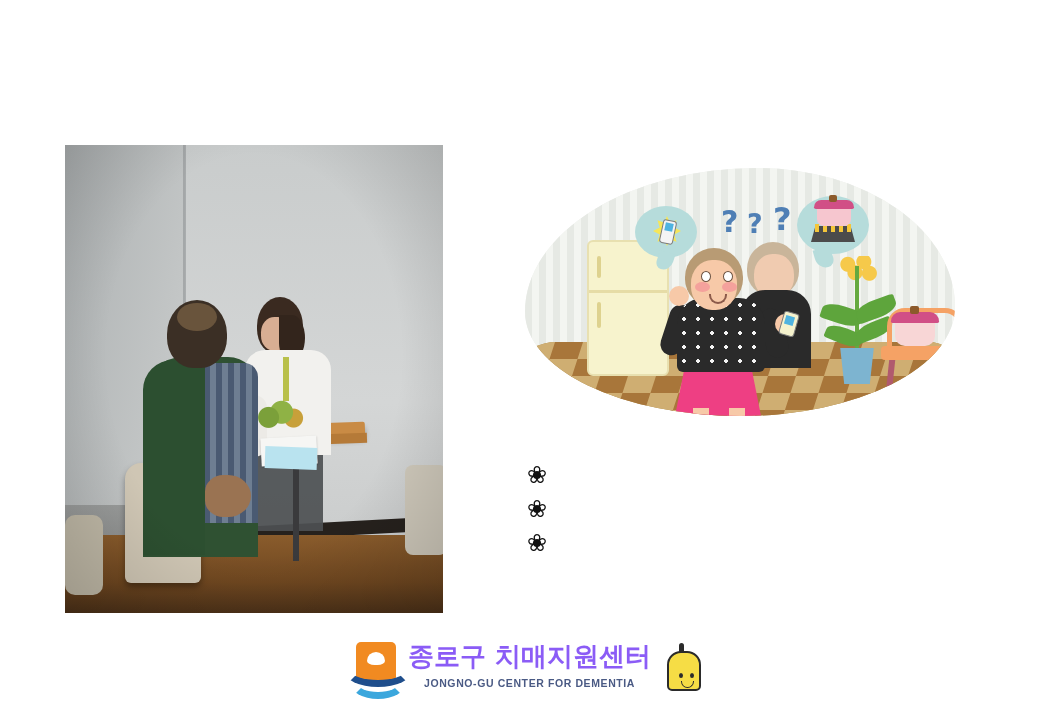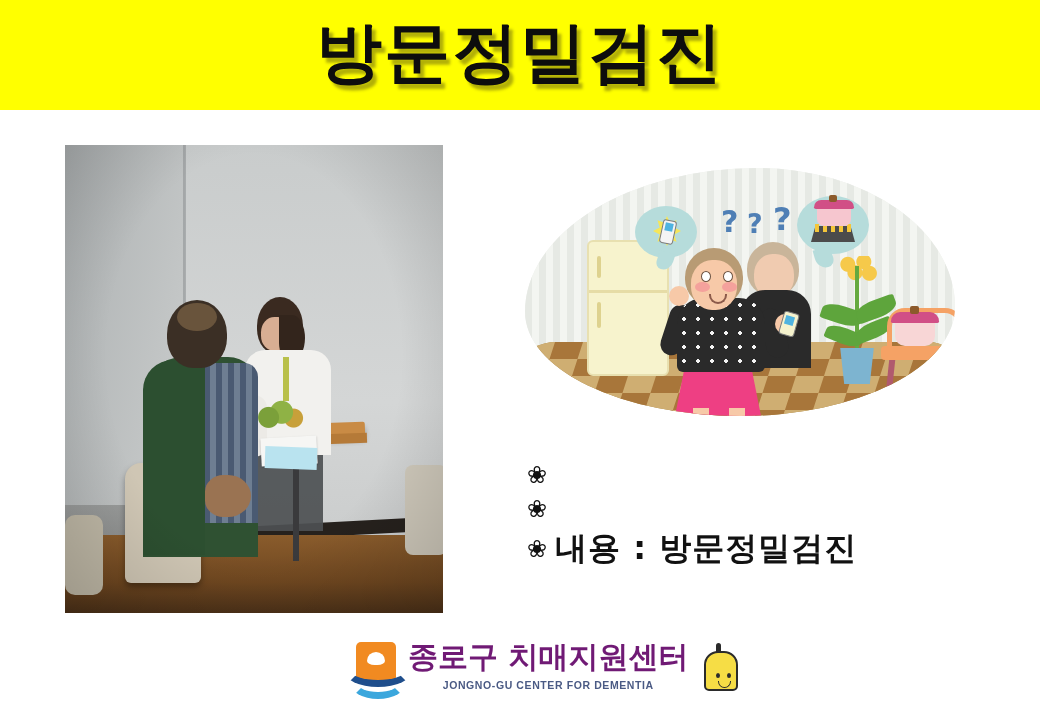--- a/index.html
+++ b/index.html
@@ -248,42 +248,39 @@
   .lm-arc{position:absolute;left:0;top:14px;width:54px;height:26px;
     border:7px solid #1f4e8c;border-top:none;border-left-color:transparent;border-right-color:transparent;
     border-radius:0 0 50% 50%;}
   .lm-v{position:absolute;left:6px;top:26px;width:42px;height:26px;
     border:7px solid #3ba7dd;border-top:none;border-left-color:transparent;border-right-color:transparent;
     border-radius:0 0 50% 50%;}
   .lm-bird{position:absolute;left:23px;top:12px;width:18px;height:13px;
     background:#fff;border-radius:60% 60% 50% 50%/80% 80% 40% 40%;}
   .logo-text{display:flex;flex-direction:column;justify-content:center;}
   .logo-kr{font-family:"DejaVu Sans","Liberation Sans",sans-serif;
-    font-size:30px;font-weight:bold;color:#701a75;letter-spacing:0px;line-height:1.05;white-space:nowrap;}
+    font-size:26px;font-weight:bold;color:#8b5cf6;letter-spacing:0px;line-height:1.05;white-space:nowrap;}
   .logo-en{font-family:"Liberation Sans",sans-serif;
     font-size:10.5px;font-weight:bold;color:#4a5a84;letter-spacing:.6px;
     margin-top:6px;text-align:center;white-space:nowrap;}
   .logo-mascot{position:relative;width:34px;height:46px;margin-left:14px;}
   .mas-body{position:absolute;left:2px;top:8px;width:30px;height:36px;
     background:#f6dd45;border:2px solid #2b2b2b;border-radius:14px 14px 5px 5px;}
   .mas-stem{position:absolute;left:14px;top:0px;width:5px;height:11px;
     background:#2b2b2b;border-radius:3px;}
   .mas-eye1{position:absolute;left:10px;top:20px;width:4px;height:5px;background:#2b2b2b;border-radius:50%;}
   .mas-eye2{position:absolute;left:21px;top:20px;width:4px;height:5px;background:#2b2b2b;border-radius:50%;}
   .mas-smile{position:absolute;left:12px;top:28px;width:11px;height:6px;
     border:1.6px solid #2b2b2b;border-top:none;border-radius:0 0 11px 11px;}
 </style>
 </head>
 <body>
 
 <div id="poster">
 
-  <div class="banner">
-    <div class="banner-title">방문정밀검진</div>
-  </div>
 
   <div class="photo">
     <div class="ph-wallL"></div>
     <div class="ph-wallR"></div>
     <div class="ph-corner"></div>
     <div class="ph-floorL"></div>
     <div class="ph-base"></div>
     <div class="ph-floor"></div>
     <div class="ph-chair3"></div>
     <div class="ph-desk"></div>
@@ -385,21 +382,20 @@
 
   <div class="info">
     <div class="info-line">
       <span class="info-bullet">❀</span>
     </div>
     <div class="info-line">
       <span class="info-bullet">❀</span>
     </div>
     <div class="info-line">
       <span class="info-bullet">❀</span>
-      <span>내용 : 방문정밀검진</span>
     </div>
   </div>
 
   <div class="logo">
     <div class="logo-mark">
       <div class="lm-sq"></div>
       <div class="lm-v"></div>
       <div class="lm-arc"></div>
       <div class="lm-bird"></div>
     </div>

